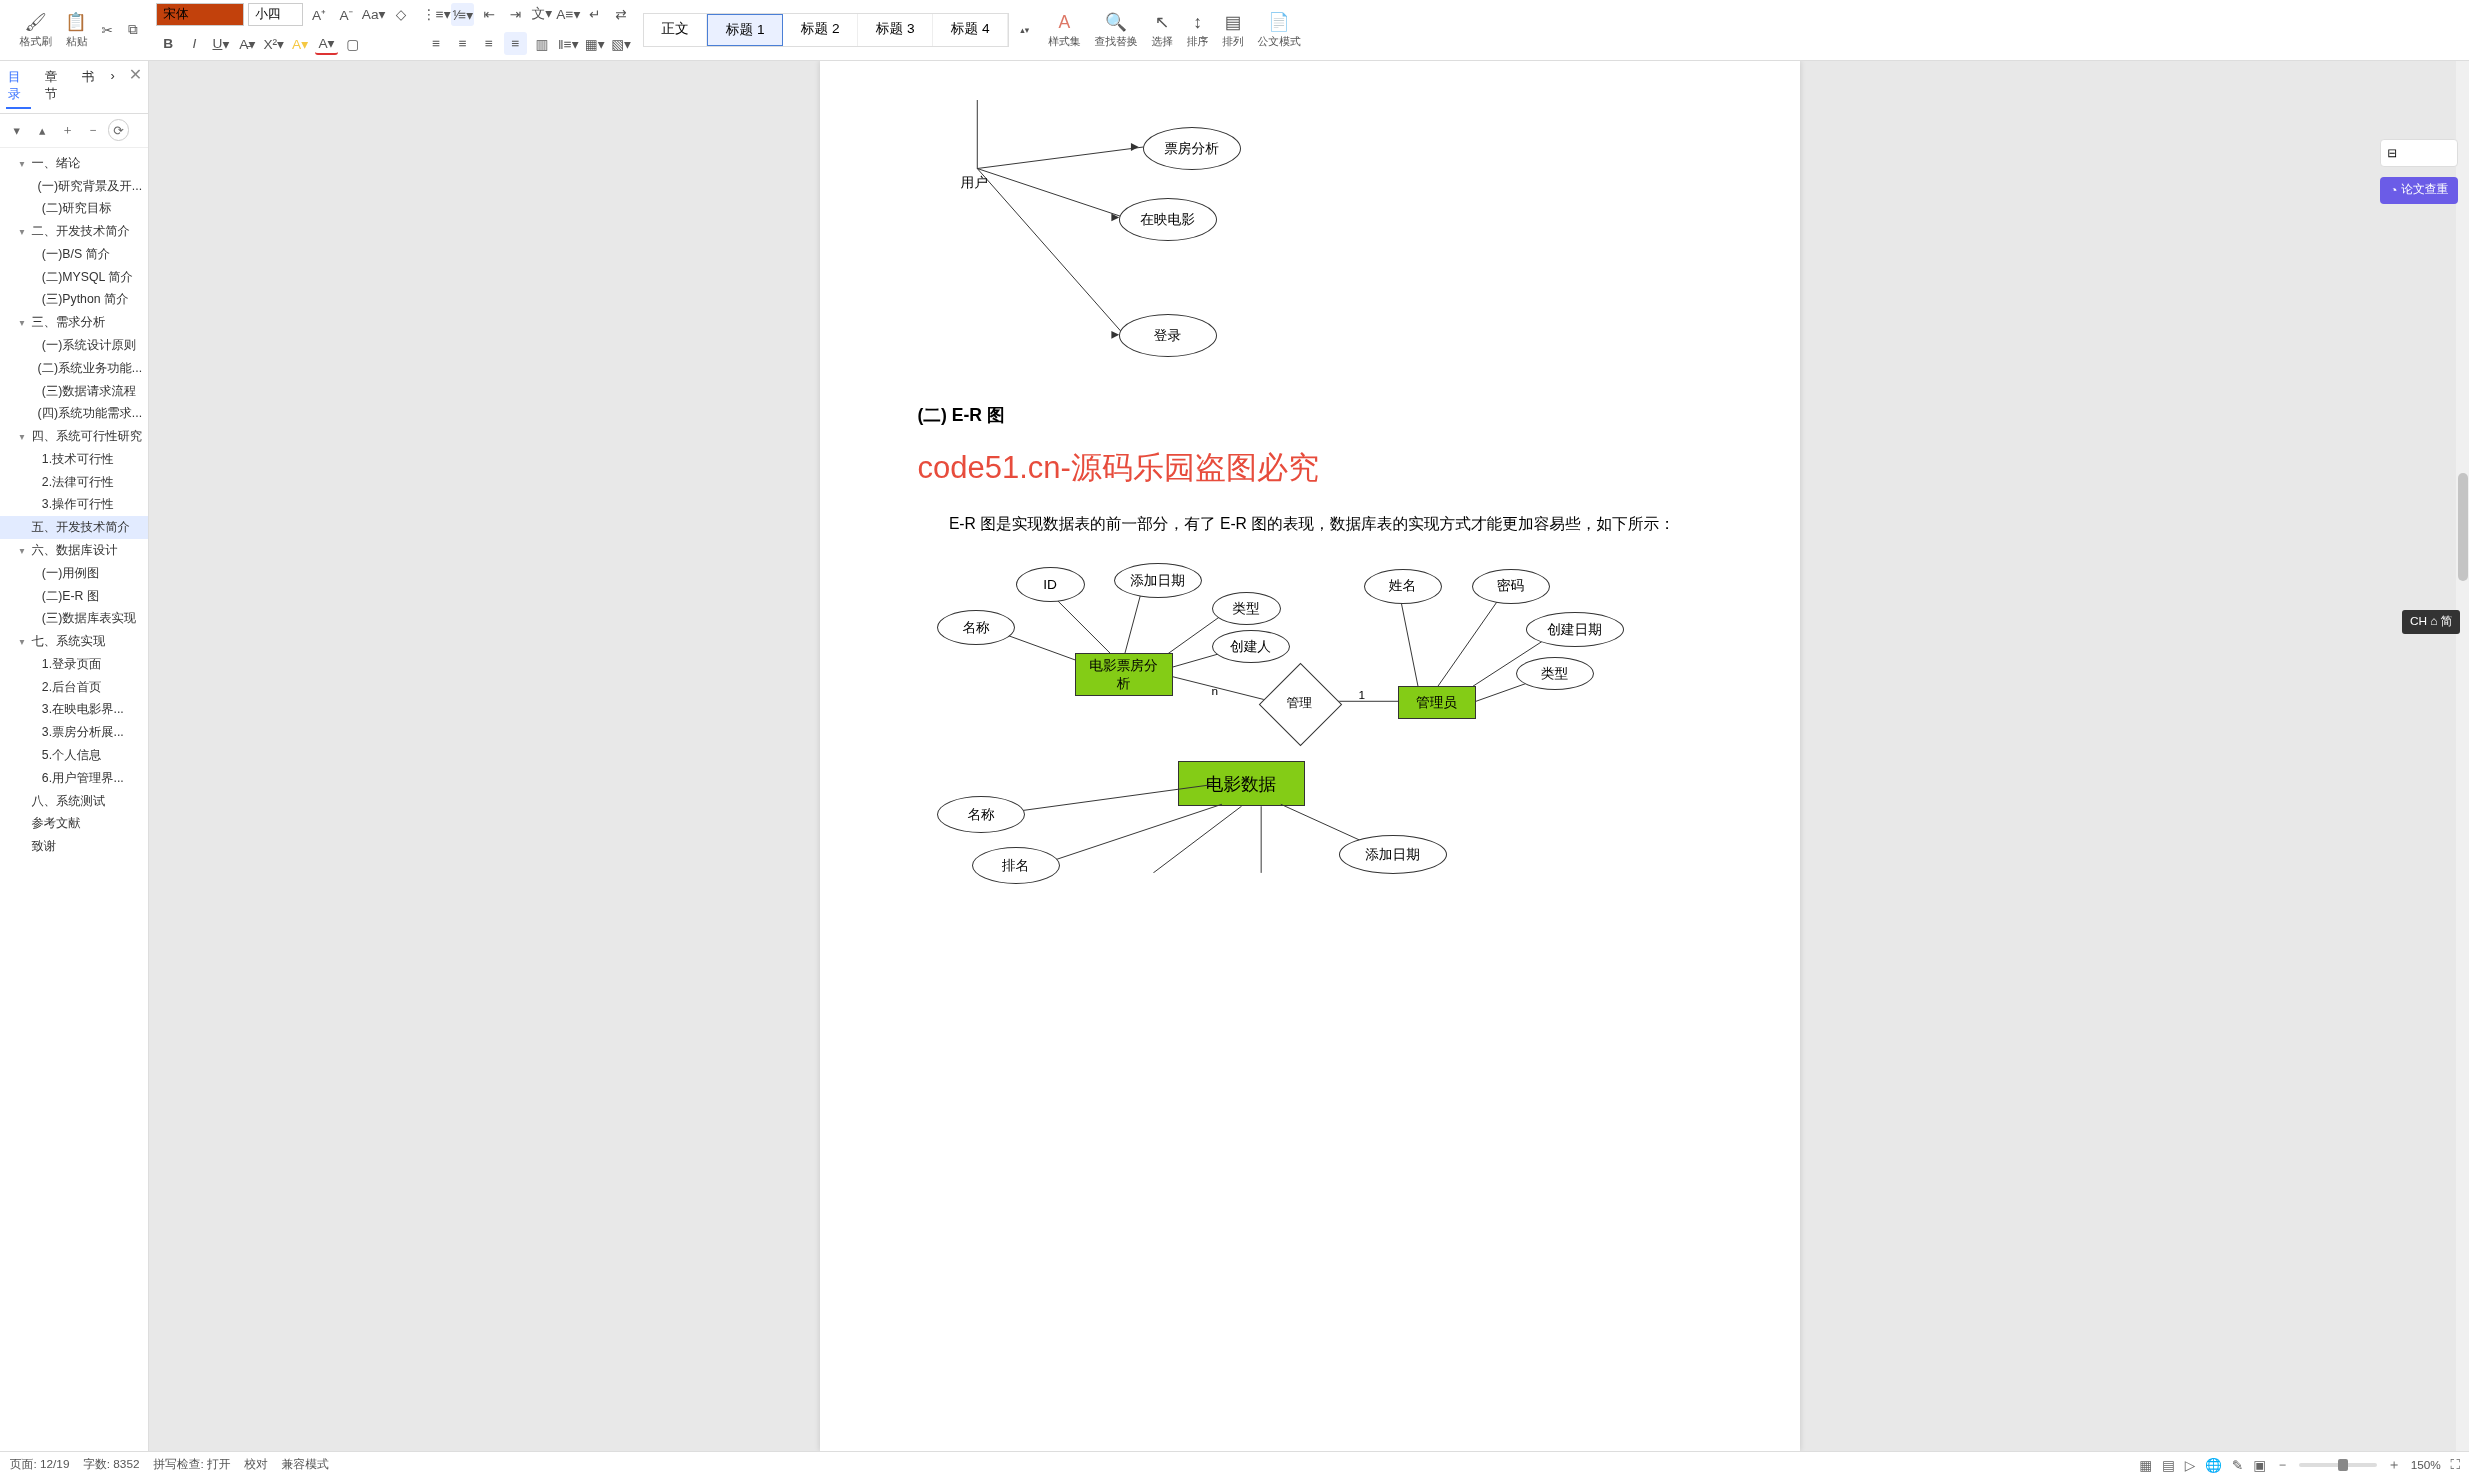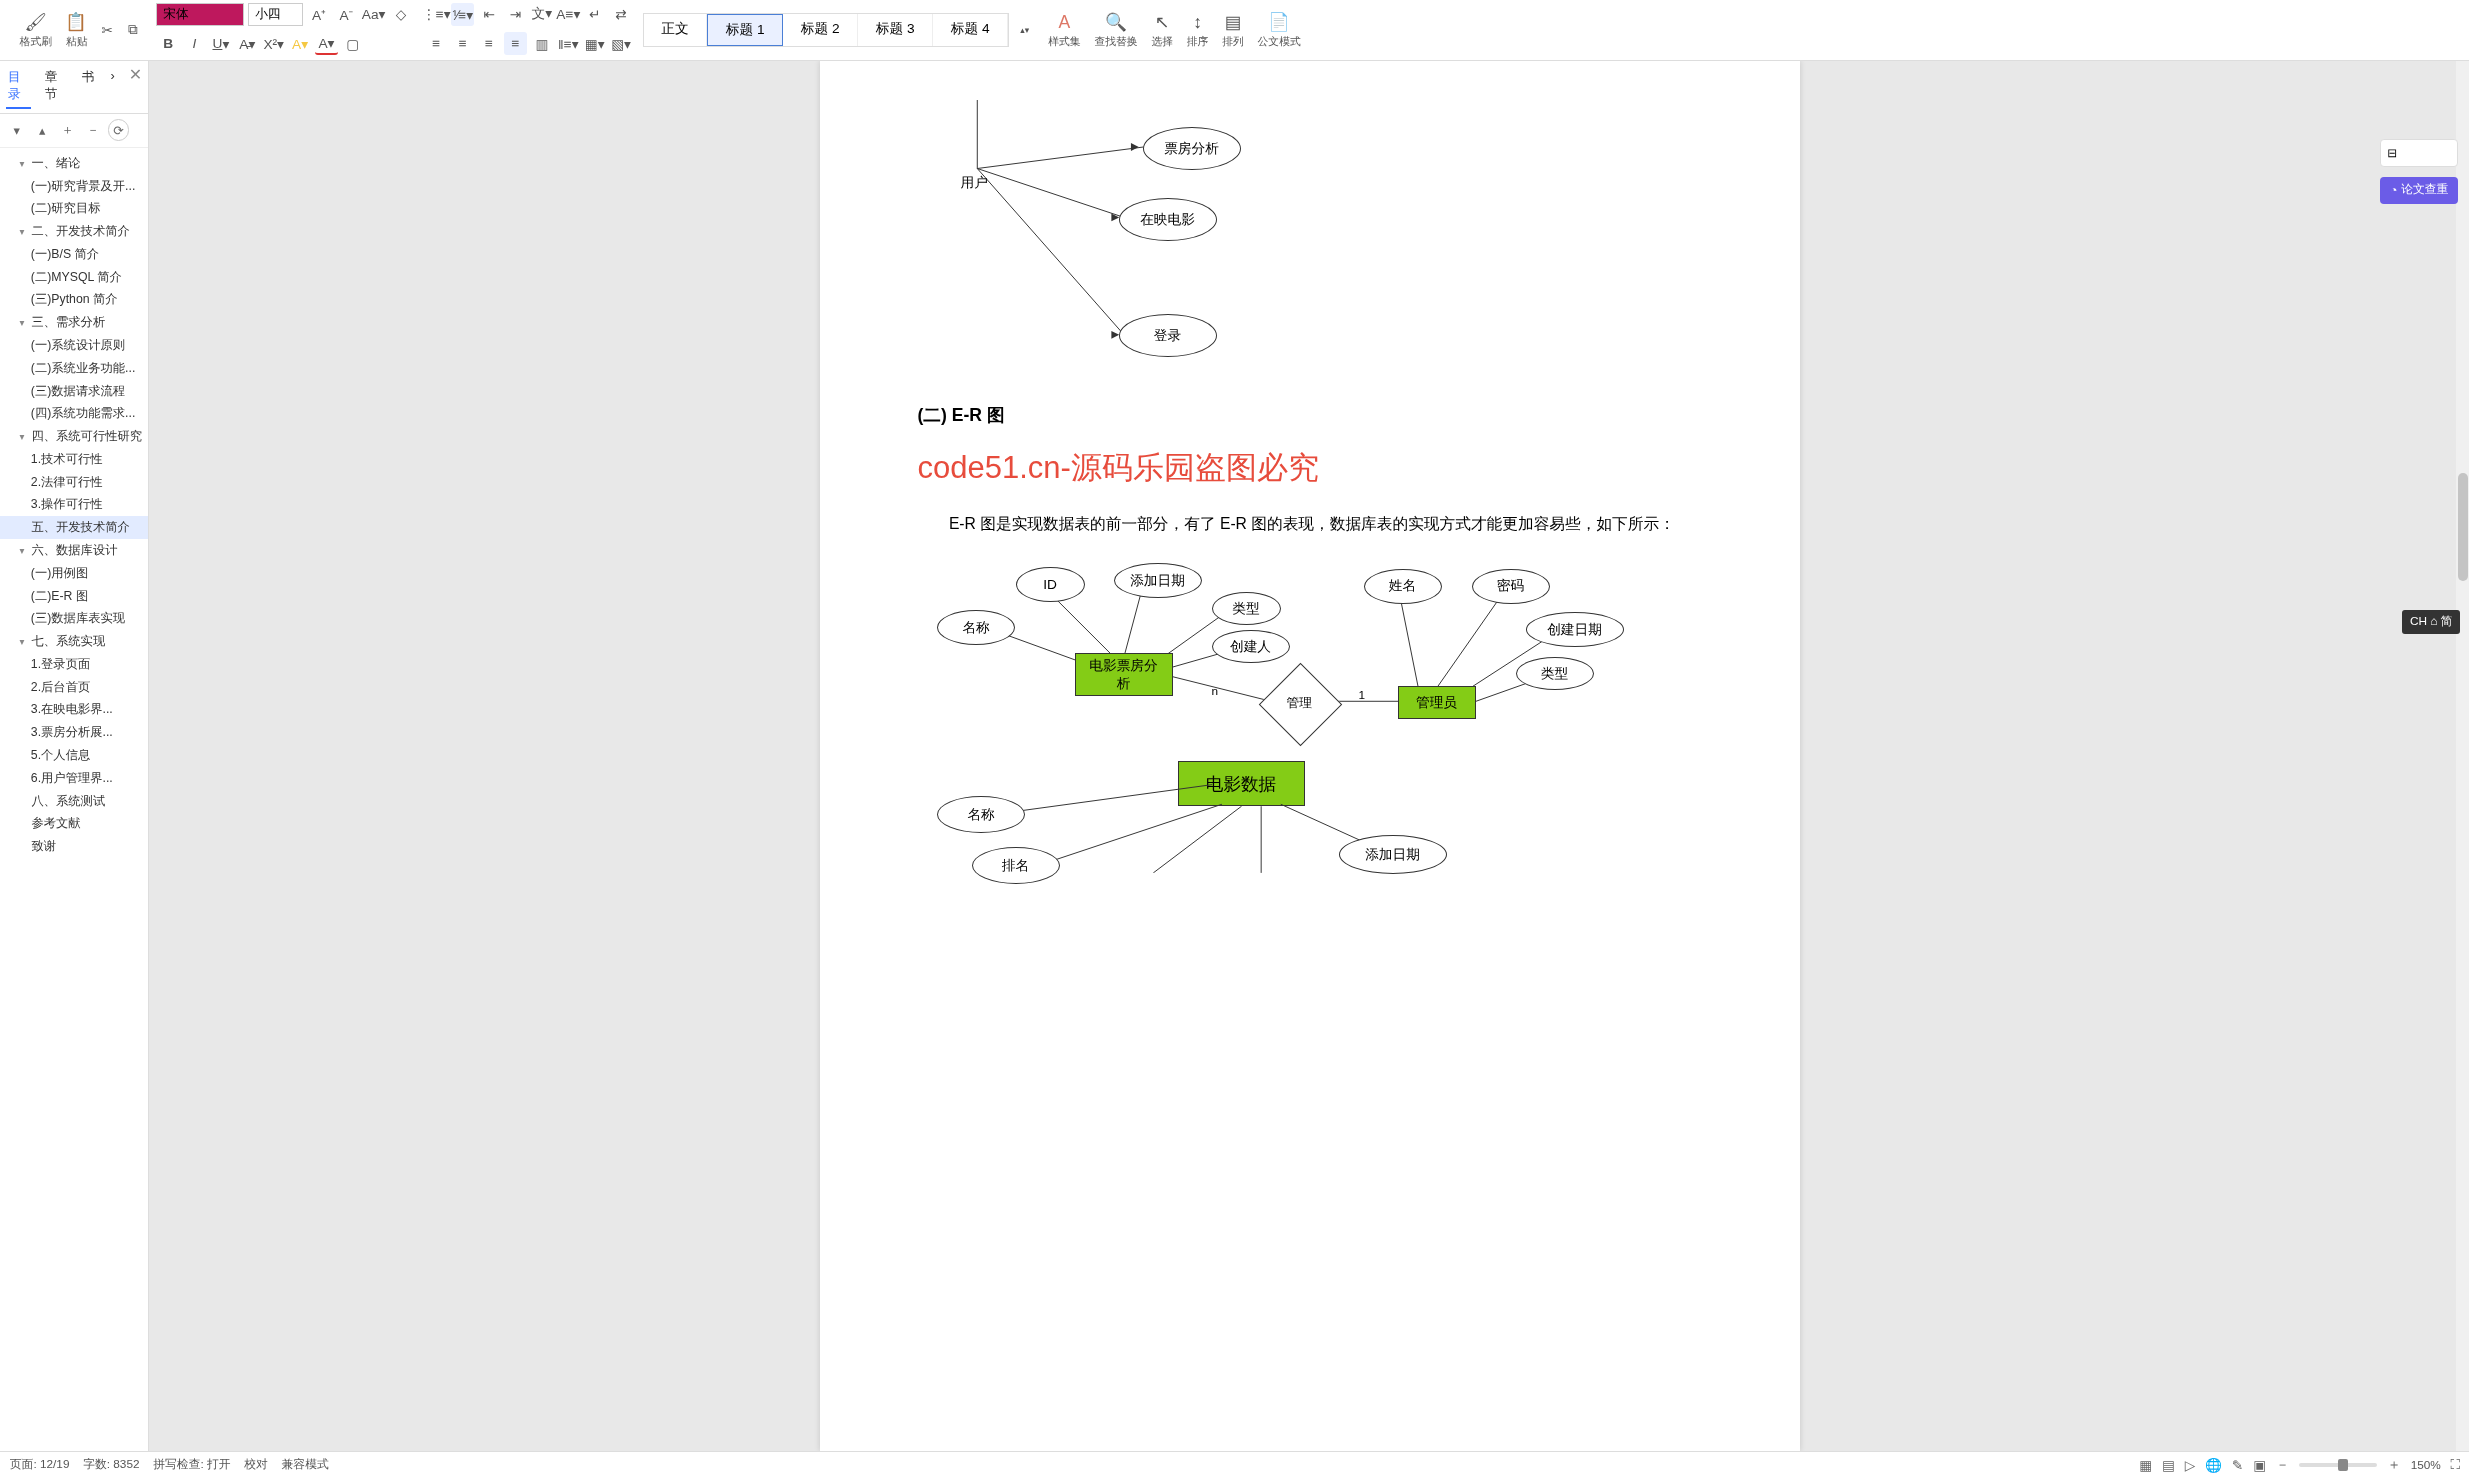--- a/index.html
+++ b/index.html
@@ -8,21 +8,21 @@
 
 .watermark-layer { position: absolute; inset: 0; pointer-events: none; z-index: 0; }
 .watermark { position: absolute; color: #e8e8e8; font-size: 25.5px; font-weight: 400; white-space: nowrap; }
 
 
 .toolbar { background: #fff; border-bottom: 1px solid #ddd; display: flex; align-items: center; padding: 3.9px 7.8px; height: 61px; position: relative; z-index: 2; }
 .toolbar-group { display: flex; align-items: center; gap: 2px; padding: 0 5.9px; }
 .toolbar-btn { display: flex; flex-direction: column; align-items: center; justify-content: center; padding: 2px 5.9px; cursor: pointer; border-radius: 2.9px; }
 .toolbar-btn .icon { font-size: 17.6px; color: #555; }
 .toolbar-btn .label { font-size: 10.8px; color: #555; margin-top: 2px; }
-.font-select { border: 1px solid #ccc; padding: 2px 17.6px 2px 5.9px; font-size: 12.7px; min-width: 88px; background: #be185d; }
+.font-select { border: 1px solid #ccc; padding: 2px 17.6px 2px 5.9px; font-size: 12.7px; min-width: 88px; background: #c2410c; }
 .font-size-select { border: 1px solid #ccc; padding: 2px 13.7px 2px 5.9px; font-size: 12.7px; width: 55px; background: #fff; }
 .small-btn { width: 23.5px; height: 23.5px; display: flex; align-items: center; justify-content: center; cursor: pointer; color: #555; font-size: 13.7px; border-radius: 2.9px; }
 
 .style-row { display: flex; border: 1px solid #ddd; background: #fff; margin: 0 3.9px; }
 .style-cell { padding: 5.9px 17.6px; font-size: 13.7px; border-right: 1px solid #eee; cursor: pointer; }
 .style-cell.active { background: #eaf0ff; border: 1px solid #4a7fd6; }
 
 
 .toolbar-row2 { display: flex; align-items: center; gap: 2.9px; padding: 2px 0; }
 
@@ -35,21 +35,21 @@
 .sidebar-tab { font-size: 12.7px; padding: 3.9px 2px; cursor: pointer; color: #333; }
 .sidebar-tab.active { color: #3470ff; border-bottom: 2px solid #3470ff; font-weight: 500; }
 .sidebar-actions { display: flex; gap: 3.9px; padding: 5.9px; border-bottom: 1px solid #eee; }
 .sidebar-action-btn { width: 21.6px; height: 21.6px; display: flex; align-items: center; justify-content: center; cursor: pointer; color: #666; font-size: 12.7px; }
 .sidebar-action-btn.circle { border: 1px solid #ccc; border-radius: 50%; }
 
 .toc { flex: 1; overflow-y: auto; font-size: 12.3px; color: #333; padding: 3.9px 0; }
 .toc-item { padding: 2.9px 5.9px 2.9px 11.8px; cursor: pointer; display: flex; align-items: center; white-space: nowrap; overflow: hidden; text-overflow: ellipsis; }
 .toc-item.selected { background: #e2ebff; }
 .toc-item.level-1 { padding-left: 19.6px; }
-.toc-item.level-2 { padding-left: 19px; }
+.toc-item.level-2 { padding-left: 30px; }
 .toc-caret { width: 11.8px; display: inline-block; color: #888; font-size: 9.8px; }
 
 
 .doc-canvas { flex: 1; background: #e8e8e8; overflow: auto; position: relative; display: flex; justify-content: center; }
 .page { width: 980px; background: #fff; margin: 0 auto; min-height: 100%; position: relative; box-shadow: 0 0 5.9px rgba(0,0,0,.15); padding: 39px 98px; z-index: 1; }
 .page-content { position: relative; font-family: "SimSun", serif; }
 
 
 .er-area { position: relative; height: 274px; }
 .er-node { position: absolute; border: 1px solid #333; background: #fff; font-size: 13.7px; display: flex; align-items: center; justify-content: center; }

